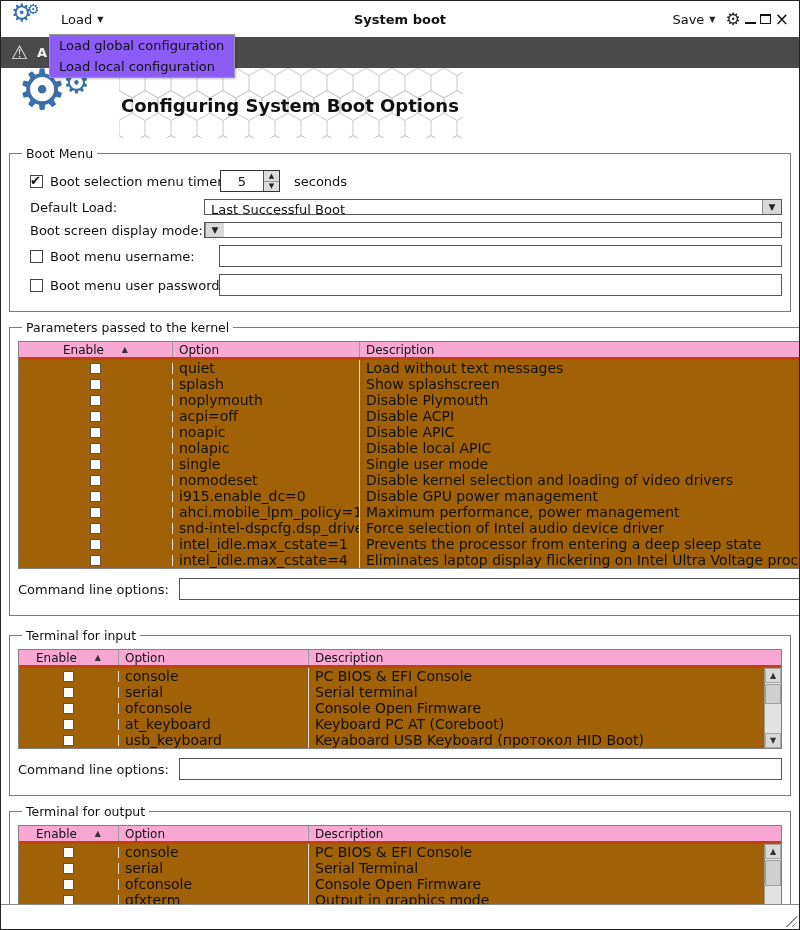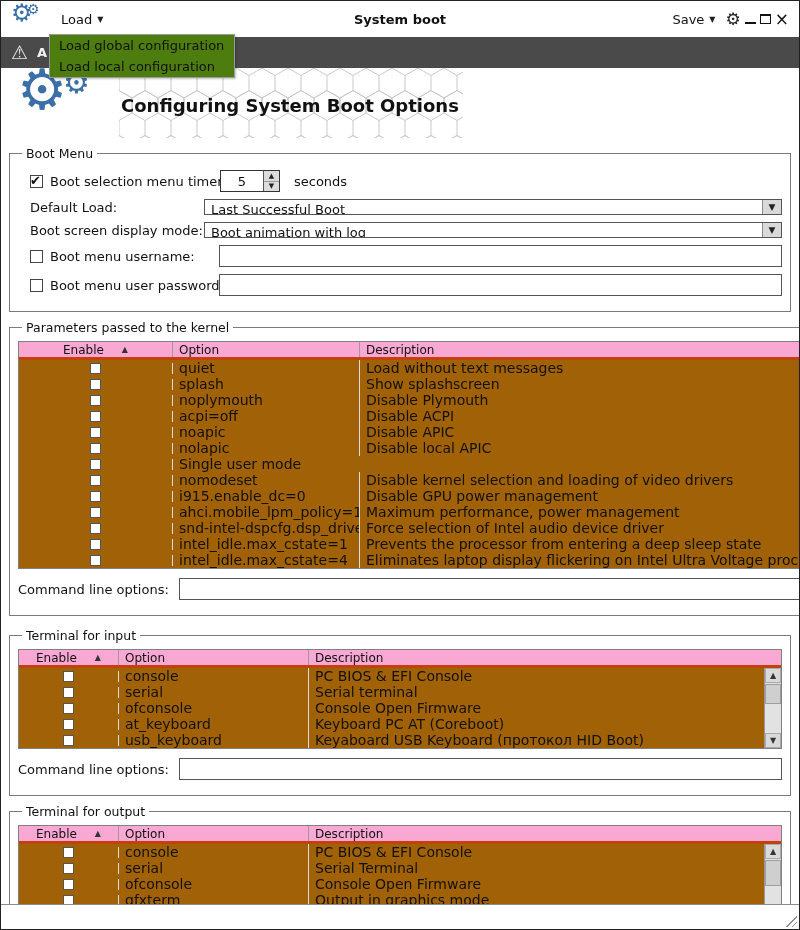--- a/index.html
+++ b/index.html
@@ -20,21 +20,21 @@
   .wb-min { width: 11px; height: 10px; border-bottom: 2px solid #111; }
   .wb-max { width: 11px; height: 10px; border: 1px solid #111; border-top: 2px solid #111; }
   .wb-close { font-size: 17px; line-height: 1; color: #111; }
 
   
   .warnbar { height: 31px; background: #4a4a4a; display: flex; align-items: center; gap: 9px; padding: 0 10px; color: #f2f2f2; }
   .warn-icon { font-size: 19px; color: #e8e8e8; line-height: 1; }
   .warn-text { font-weight: bold; font-size: 13px; }
 
   
-  .dropdown { position: absolute; left: 48px; top: 33px; min-width: 163px; background: #4d7c0f; border: 1px solid #9a9a9a; z-index: 20; box-shadow: 1px 1px 2px rgba(0,0,0,.25); }
+  .dropdown { position: absolute; left: 48px; top: 33px; min-width: 163px; background: #8b5cf6; border: 1px solid #9a9a9a; z-index: 20; box-shadow: 1px 1px 2px rgba(0,0,0,.25); }
   .mi { padding: 3px 10px 3px 9px; font-size: 13px; white-space: nowrap; }
 
   
   .banner { position: relative; height: 70px; background: #fff; overflow: hidden; }
   .hexsvg { position: absolute; left: 118px; top: 0; }
   .bgear-a { position: absolute; left: 16px; top: -6px; font-size: 56px; color: #3a6fa8; line-height: 1; }
   .bgear-b { position: absolute; left: 62px; top: 0px; font-size: 30px; color: #3a6fa8; line-height: 1; }
   .banner-title { position: absolute; left: 120px; top: 27px; font-weight: bold; font-size: 18px; }
 
   
@@ -169,21 +169,20 @@
     <div class="row">
       <span class="lblw">Default Load:</span>
       <div class="combo">
         <div class="combo-text">Last Successful Boot</div>
         <div class="combo-btn">▼</div>
       </div>
     </div>
     <div class="row">
       <span class="lblw">Boot screen display mode:</span>
       <div class="combo">
-        <div class="combo-text">Boot animation with log</div>
         <div class="combo-btn">▼</div>
       </div>
     </div>
     <div class="row">
       <div class="cbl">
         <span class="cb"></span>
         <span class="lbl">Boot menu username:</span>
       </div>
       <input class="entry" value="" style="">
     </div>
@@ -247,20 +246,21 @@
             <div class="td td-en">
               <span class="rcb"></span>
             </div>
             <div class="td td-op">nolapic</div>
             <div class="td td-de">Disable local APIC</div>
           </div>
           <div class="tr">
             <div class="td td-en">
               <span class="rcb"></span>
             </div>
+            <div class="td td-op">single</div>
             <div class="td td-de">Single user mode</div>
           </div>
           <div class="tr">
             <div class="td td-en">
               <span class="rcb"></span>
             </div>
             <div class="td td-op">nomodeset</div>
             <div class="td td-de">Disable kernel selection and loading of video drivers</div>
           </div>
           <div class="tr">

